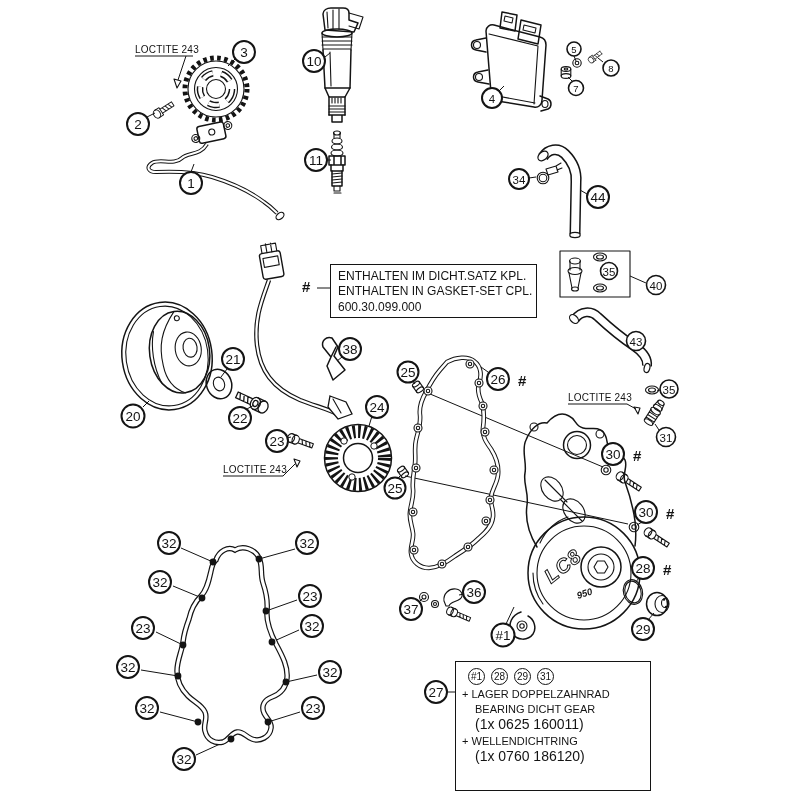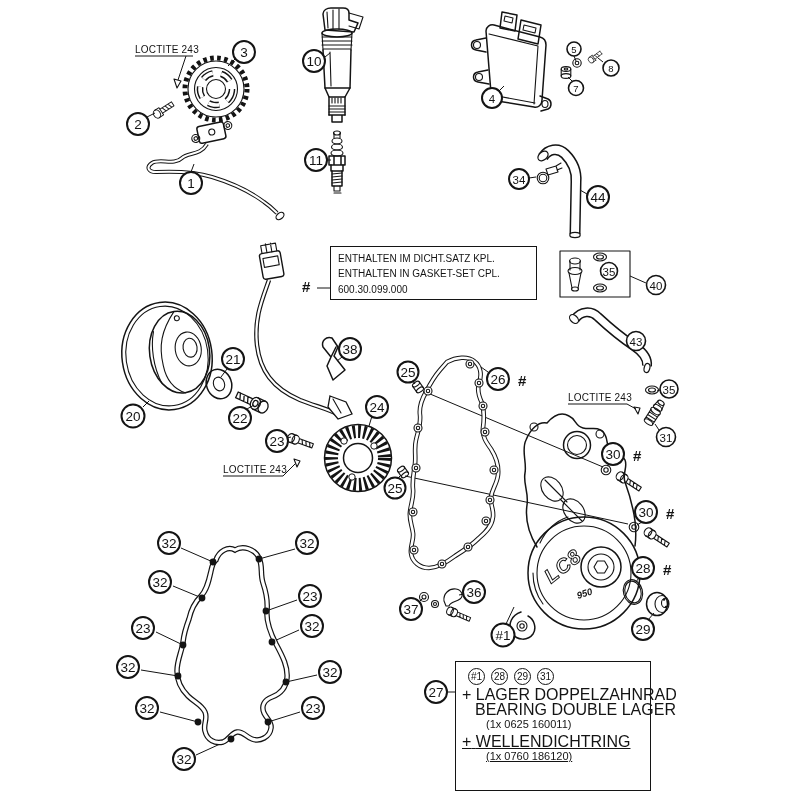--- a/index.html
+++ b/index.html
@@ -13,33 +13,33 @@
   .thick{stroke:#141414;fill:none;}
   .white{stroke:#fff;fill:none;}
   .leader{stroke:#141414;fill:none;stroke-width:1;}
   .dot{fill:#141414;stroke:none;}
   .co{fill:#fff;stroke:#141414;}
   .cot{fill:#141414;text-anchor:middle;dominant-baseline:central;
        font-family:"Liberation Sans",sans-serif;}
   .cosuf{fill:#141414;font-weight:bold;font-size:15px;dominant-baseline:central;
        font-family:"Liberation Sans",sans-serif;}
   .lbl{fill:#141414;font-size:10px;letter-spacing:.2px;font-family:"Liberation Sans",sans-serif;}
-  .note-box{position:absolute;left:330px;top:246px;width:207px;height:54px;
+  .note-box{position:absolute;left:330px;top:264px;width:207px;height:54px;
     border:1.4px solid #141414;box-sizing:border-box;padding:4px 0 0 7px;
-    font-size:10px;line-height:15.4px;white-space:nowrap;}
+    font-size:12px;line-height:15.4px;white-space:nowrap;}
   .note-marker{position:absolute;left:302px;top:278px;font-size:15px;font-weight:bold;}
   .kit-box{position:absolute;left:455px;top:661px;width:196px;height:130px;
     border:1.4px solid #141414;box-sizing:border-box;}
   .kit-refs{display:flex;gap:6px;margin:6px 0 2px 12px;}
   .kit-ref{width:17px;height:17px;border:1.6px solid #141414;border-radius:50%;
     display:flex;align-items:center;justify-content:center;font-size:10px;box-sizing:border-box;}
-  .kit-line{margin:0 0 0 6px;font-size:16px;line-height:15px;white-space:nowrap;}
+  .kit-line{margin:0 0 0 6px;font-size:11px;line-height:15px;white-space:nowrap;}
   .kit-sub{margin-left:19px;}
-  .kit-num{margin-left:30px;font-size:11px;line-height:14px;}
-  .kit-item2{margin-top:3px;text-decoration:underline;}
+  .kit-num{margin-left:19px;font-size:14px;line-height:14px;}
+  .kit-item2{margin-top:3px;}
 </style>
 </head>
 <body>
 
 <div class="stage">
 <svg width="800" height="800" viewBox="0 0 800 800">
 
   <g class="leader">
     <path d="M135,56 L193,56 M186,56 L178,80"></path>
     <path d="M147,117 L155,113"></path>
@@ -603,21 +603,21 @@
 
   <div class="kit-box">
     <div class="kit-refs">
         <span class="kit-ref">#1</span>
         <span class="kit-ref">28</span>
         <span class="kit-ref">29</span>
         <span class="kit-ref">31</span>
       </div>
     <div>
       <div class="kit-line"><span>+</span> <span>LAGER DOPPELZAHNRAD</span></div>
-      <div class="kit-line kit-sub">BEARING DOUBLE LAGER</div>
+      <div class="kit-line kit-sub">BEARING DICHT GEAR</div>
       <div class="kit-line kit-num">(1x 0625 160011)</div>
     </div>
     <div class="kit-item2">
       <div class="kit-line"><span>+</span> <span>WELLENDICHTRING</span></div>
       <div class="kit-line kit-num">(1x 0760 186120)</div>
     </div>
   </div>
 </div>
 
 </body></html>

